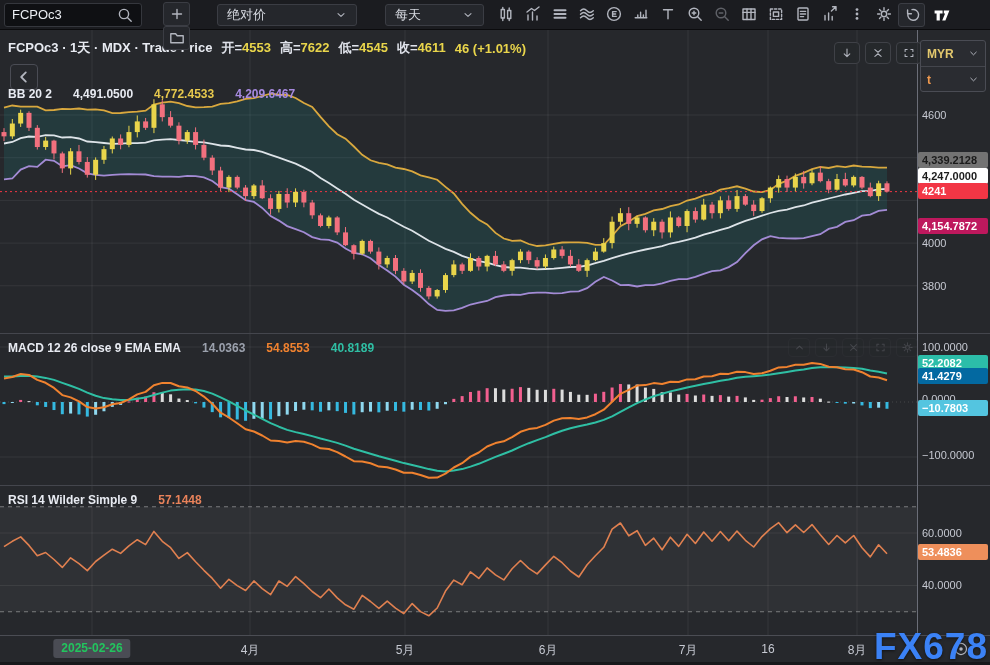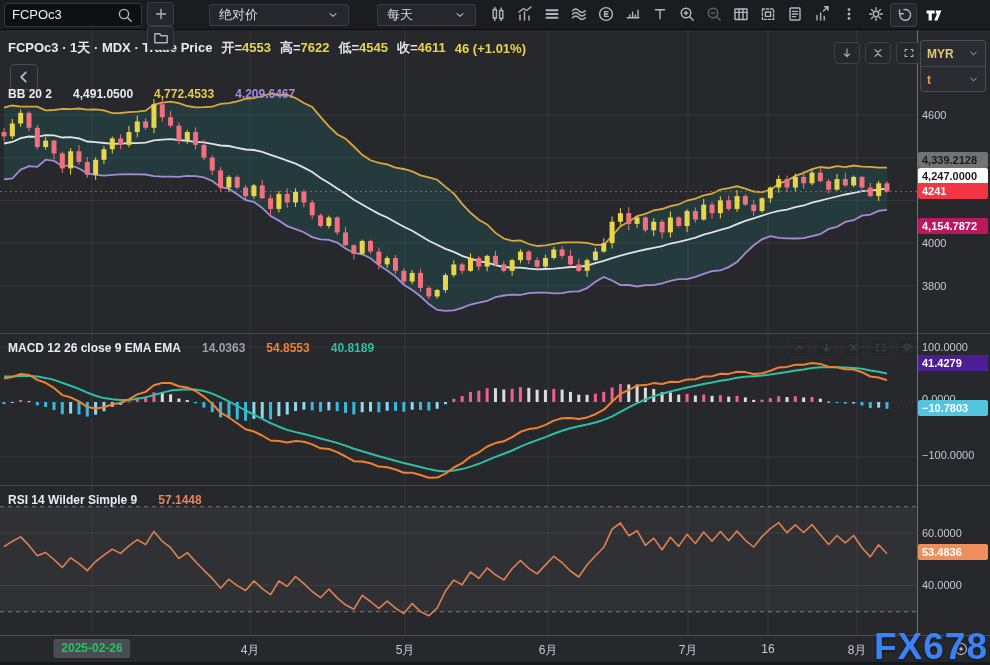--- a/index.html
+++ b/index.html
@@ -6,26 +6,26 @@
   #app{position:relative;width:990px;height:665px;background:#26282c;overflow:hidden;
        font-family:"Liberation Sans",sans-serif;color:#d6d9e0;-webkit-font-smoothing:antialiased;}
   svg{display:block}
   .icon{display:flex;align-items:center;justify-content:center;color:#b2b5be}
   .icon svg{stroke:currentColor;fill:none;stroke-width:1.4;stroke-linecap:round;stroke-linejoin:round}
 
   
   .toolbar{position:absolute;top:0;left:0;width:990px;height:30px;background:#1b1c20;
            border-bottom:1px solid #0b0b0d;display:flex;align-items:center;padding:0 4px;box-sizing:border-box;z-index:40}
   .symsearch{width:122px;height:22px;background:#0f1013;border:1px solid #35373d;border-radius:3px;
-             display:flex;align-items:center;justify-content:space-between;padding:0 7px;font-size:13px;color:#eceff4;margin-right:4px}
+             display:flex;align-items:center;justify-content:space-between;padding:0 7px;font-size:13px;color:#eceff4;margin-right:20px}
   .tbtn{width:25px;height:22px;border-radius:3px;display:flex;align-items:center;justify-content:center;margin:0 1px}
   .tbtn.boxed{border:1px solid #3b3d44;background:#25272c}
   .dd{height:22px;border:1px solid #3b3d44;background:#25272c;border-radius:3px;display:flex;align-items:center;
       justify-content:space-between;padding:0 9px;font-size:13px;color:#d6d9e0;box-sizing:border-box}
-  #dd-price{width:140px;margin-left:34px}
+  #dd-price{width:140px;margin-left:26px}
   #dd-interval{width:99px;margin-left:28px}
   #tb-right{display:flex;margin-left:8px}
   .tvlogo{margin-left:2px;width:28px;height:24px}
 
   
   #panes{position:absolute;left:0;top:30px;width:917px;height:606px}
   #panes svg{position:absolute;left:0}
   .sep-h{position:absolute;left:0;width:990px;height:1px;background:#44464d;z-index:18}
   .sep-v{position:absolute;left:917px;top:30px;width:1px;height:606px;background:#6b6e78;z-index:18}
 
@@ -699,21 +699,21 @@
       <div class="tick" style="top: 213px;">4000</div>
       <div class="tick" style="top: 256px;">3800</div>
       <div class="alabel" style="top: 130px; background: #737373; color: rgb(27, 27, 27);">4,339.2128</div>
       <div class="alabel" style="top: 146px; background: rgb(255, 255, 255); color: rgb(27, 27, 27);">4,247.0000</div>
       <div class="alabel" style="top: 161px; background: rgb(242, 54, 69); color: rgb(255, 255, 255);">4241</div>
       <div class="alabel" style="top: 196px; background: #be185d; color: rgb(255, 255, 255);">4,154.7872</div>
       <div class="tick" style="top: 317px;">100.0000</div>
       <div class="tick" style="top: 369px;">0.0000</div>
       <div class="tick" style="top: 425px;">−100.0000</div>
       <div class="alabel" style="top: 333px; background: rgb(44, 189, 169); color: rgb(255, 255, 255);">52.2082</div>
-      <div class="alabel" style="top: 333px; background: #4c1d95; color: rgb(255, 255, 255);">41.4279</div>
+      <div class="alabel" style="top: 346px; background: #0369a1; color: rgb(255, 255, 255);">41.4279</div>
       <div class="alabel" style="top: 378px; background: rgb(84, 197, 224); color: rgb(255, 255, 255);">−10.7803</div>
       <div class="tick" style="top: 503px;">60.0000</div>
       <div class="tick" style="top: 555px;">40.0000</div>
       <div class="alabel" style="top: 522px; background: rgb(238, 143, 91); color: rgb(255, 255, 255);">53.4836</div>
     </div>
 
   <div class="time-axis">
     <div class="session" id="session-label" style="left: 92px;">2025-02-26</div>
     <span id="time-ticks"><div class="ttick" style="left: 250px;">4月</div><div class="ttick" style="left: 405px;">5月</div><div class="ttick" style="left: 548px;">6月</div><div class="ttick" style="left: 688px;">7月</div><div class="ttick" style="left: 768px;">16</div><div class="ttick" style="left: 857px;">8月</div></span>
     <div class="icon" style="position:absolute;left:948px;top:3px;width:26px;height:20px">

